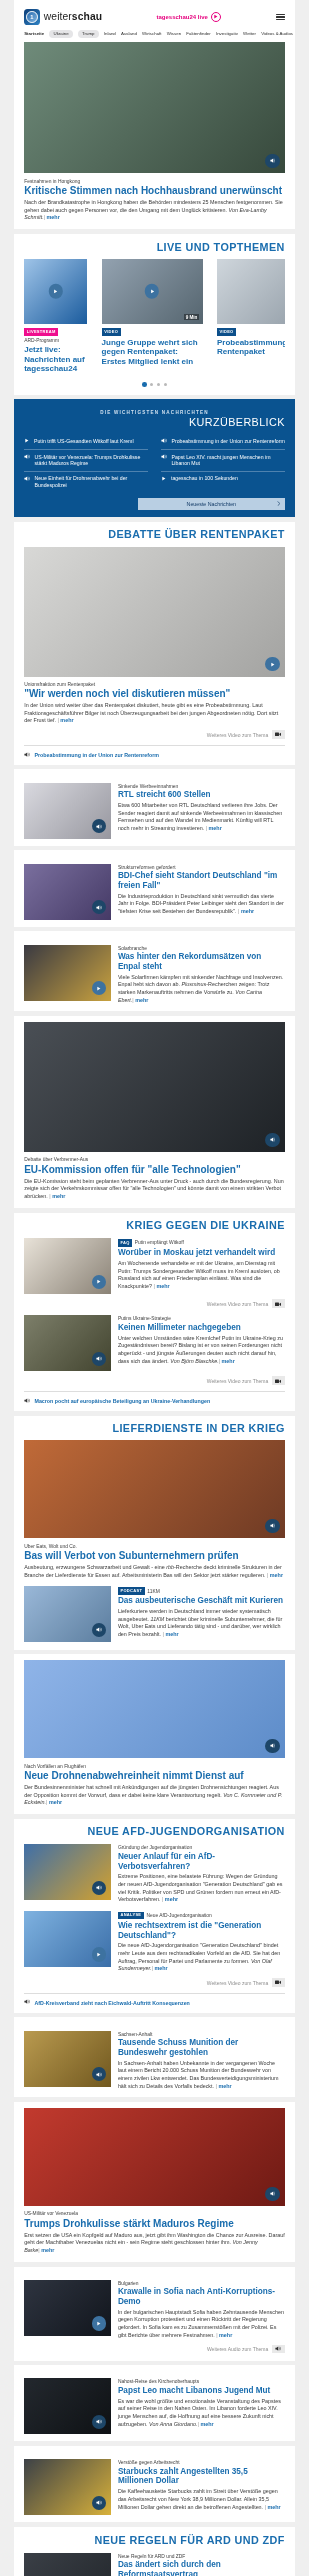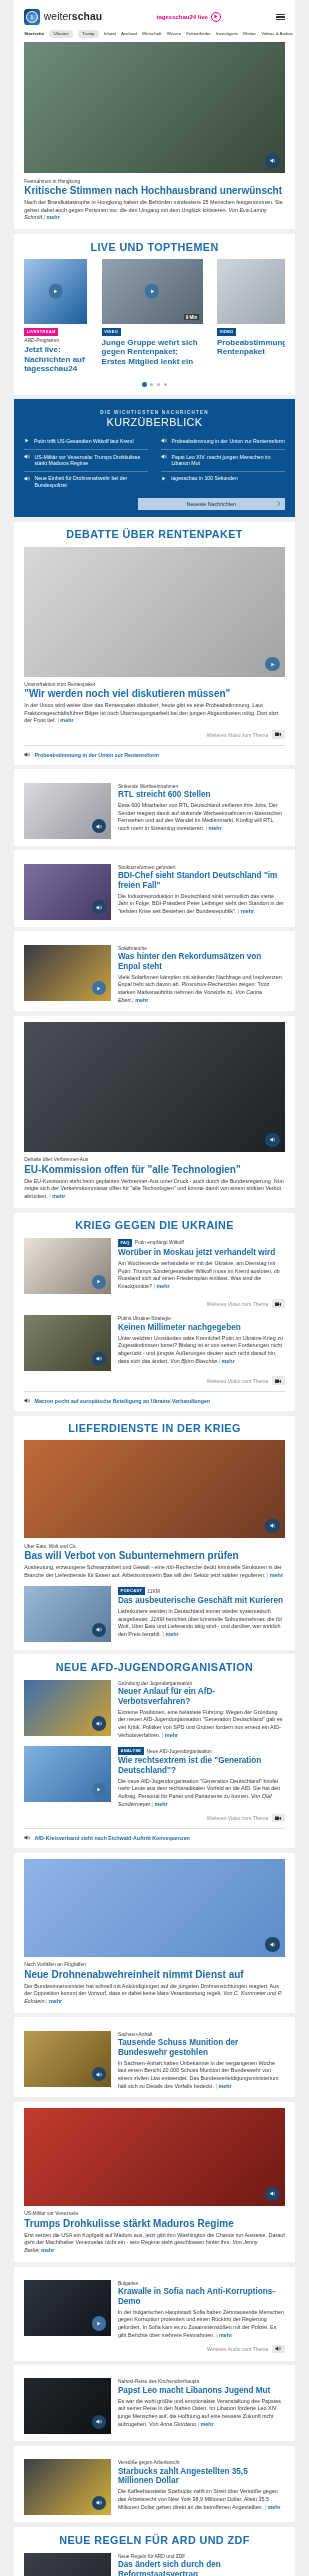--- a/index.html
+++ b/index.html
@@ -32,21 +32,21 @@
   .dur{position:absolute;right:3.1px;bottom:3.6px;color:#fff;font-size:4.6px;font-weight:700;background:rgba(0,0,0,.4);padding:0.5px 2.1px}
   
   .kicker{font-size:4.9px;color:#3c3c3c;margin:5.2px 0 1.5px;display:flex;align-items:center;gap:2.6px;flex-wrap:wrap}
   .title{font-size:8.2px;font-weight:600;color:#1a6dae;line-height:1.18;margin:0 0 2.1px;cursor:pointer}
   .title.big{font-size:10px}
   .teaser{font-size:5.4px;color:#3a3a3a;line-height:1.42}
   .sep{color:#999;font-weight:400}
   .mehr{color:#1a6dae;font-weight:700;cursor:pointer}
   .sec-kicker{text-align:center;font-size:4.6px;letter-spacing:1.2px;color:#5f6b76;margin:4.1px 0 1.5px;font-weight:600}
   .blue .sec-kicker{color:#cfe0ef}
-  .sec-title{text-align:center;font-size:10.8px;letter-spacing:0.4px;color:#1a6dae;font-weight:600;margin:0.5px 0 6.2px}
+  .sec-title{text-align:right;font-size:10.8px;letter-spacing:0.4px;color:#1a6dae;font-weight:600;margin:0.5px 0 6.2px}
   .blue .sec-title{color:#fff;font-weight:400}
   
   .row{display:flex;gap:6.7px;margin-top:7px}
   .row .thumb{width:87px;height:56px}
   .row .rc{flex:1;min-width:0}
   .row .kicker{margin-top:1px}
   .car{display:flex;gap:14.4px;overflow:hidden}
   .ci{flex:none;cursor:pointer}
   .ci .thumb{height:65px;margin-bottom:4.6px}
   .ci .title{font-size:8px;margin-top:2.1px}
@@ -420,20 +420,35 @@
           <div class="kicker">
             <span class="badge ">PODCAST</span>
             <span>11KM</span>
           </div>
           <div class="title ">Das ausbeuterische Geschäft mit Kurieren</div>
           <div class="teaser">Lieferkuriere werden in Deutschland immer wieder systematisch ausgebeutet. <i>11KM</i> berichtet über kriminelle Subunternehmer, die für Wolt, Uber Eats und Lieferando tätig sind - und darüber, wer wirklich den Preis bezahlt. <span class="mehrwrap"><span class="sep">| </span><span class="mehr">mehr</span></span></div>
         </div>
       </div>
     </section>
     <section class="card ">
+      <div class="bigimg" style="height:98px;background:linear-gradient(135deg,#8fb4e8,#5d8cc9)">
+        <span class="ov audio br">
+          <svg viewBox="0 0 14 12" width="5.7" height="5.2">
+            <path d="M1 4h2.6L8 .8v10.4L3.6 8H1z" fill="currentColor"></path>
+            <path d="M10 3.2c1.3 1.7 1.3 3.9 0 5.6M11.9 1.6c2.1 2.6 2.1 6.2 0 8.8" stroke="currentColor" fill="none" stroke-width="1.2"></path>
+          </svg>
+        </span>
+      </div>
+      <div class="kicker">
+        <span>Nach Vorfällen an Flughäfen</span>
+      </div>
+      <div class="title big">Neue Drohnenabwehreinheit nimmt Dienst auf</div>
+      <div class="teaser">Der Bundesinnenminister hat schnell mit Ankündigungen auf die jüngsten Drohnensichtungen reagiert. Aus der Opposition kommt der Vorwurf, dass er dabei keine klare Verantwortung regelt. <i>Von C. Kornmeier und P. Eckstein.</i><span class="mehrwrap"><span class="sep">| </span><span class="mehr">mehr</span></span></div>
+    </section>
+    <section class="card ">
       <div class="sec-title">NEUE AFD-JUGENDORGANISATION</div>
       <div class="row">
         <div class="thumb" style="background:linear-gradient(135deg,#3f6fa8,#d2a12f)">
           <span class="ov audio br">
             <svg viewBox="0 0 14 12" width="5.7" height="5.2">
               <path d="M1 4h2.6L8 .8v10.4L3.6 8H1z" fill="currentColor"></path>
               <path d="M10 3.2c1.3 1.7 1.3 3.9 0 5.6M11.9 1.6c2.1 2.6 2.1 6.2 0 8.8" stroke="currentColor" fill="none" stroke-width="1.2"></path>
             </svg>
           </span>
         </div>
@@ -474,35 +489,20 @@
       <div class="hr"></div>
       <div class="alink">
         <span class="ic"><svg viewBox="0 0 14 12" width="5.7" height="5.2">
             <path d="M1 4h2.6L8 .8v10.4L3.6 8H1z" fill="currentColor"></path>
             <path d="M10 3.2c1.3 1.7 1.3 3.9 0 5.6M11.9 1.6c2.1 2.6 2.1 6.2 0 8.8" stroke="currentColor" fill="none" stroke-width="1.2"></path>
           </svg></span>
         <span>AfD-Kreisverband zieht nach Eichwald-Auftritt Konsequenzen</span>
       </div>
     </section>
     <section class="card ">
-      <div class="bigimg" style="height:98px;background:linear-gradient(135deg,#8fb4e8,#5d8cc9)">
-        <span class="ov audio br">
-          <svg viewBox="0 0 14 12" width="5.7" height="5.2">
-            <path d="M1 4h2.6L8 .8v10.4L3.6 8H1z" fill="currentColor"></path>
-            <path d="M10 3.2c1.3 1.7 1.3 3.9 0 5.6M11.9 1.6c2.1 2.6 2.1 6.2 0 8.8" stroke="currentColor" fill="none" stroke-width="1.2"></path>
-          </svg>
-        </span>
-      </div>
-      <div class="kicker">
-        <span>Nach Vorfällen an Flughäfen</span>
-      </div>
-      <div class="title big">Neue Drohnenabwehreinheit nimmt Dienst auf</div>
-      <div class="teaser">Der Bundesinnenminister hat schnell mit Ankündigungen auf die jüngsten Drohnensichtungen reagiert. Aus der Opposition kommt der Vorwurf, dass er dabei keine klare Verantwortung regelt. <i>Von C. Kornmeier und P. Eckstein.</i><span class="mehrwrap"><span class="sep">| </span><span class="mehr">mehr</span></span></div>
-    </section>
-    <section class="card ">
       <div class="row">
         <div class="thumb" style="background:linear-gradient(135deg,#b99a4f,#71581f)">
           <span class="ov audio br">
             <svg viewBox="0 0 14 12" width="5.7" height="5.2">
               <path d="M1 4h2.6L8 .8v10.4L3.6 8H1z" fill="currentColor"></path>
               <path d="M10 3.2c1.3 1.7 1.3 3.9 0 5.6M11.9 1.6c2.1 2.6 2.1 6.2 0 8.8" stroke="currentColor" fill="none" stroke-width="1.2"></path>
             </svg>
           </span>
         </div>
         <div class="rc">

